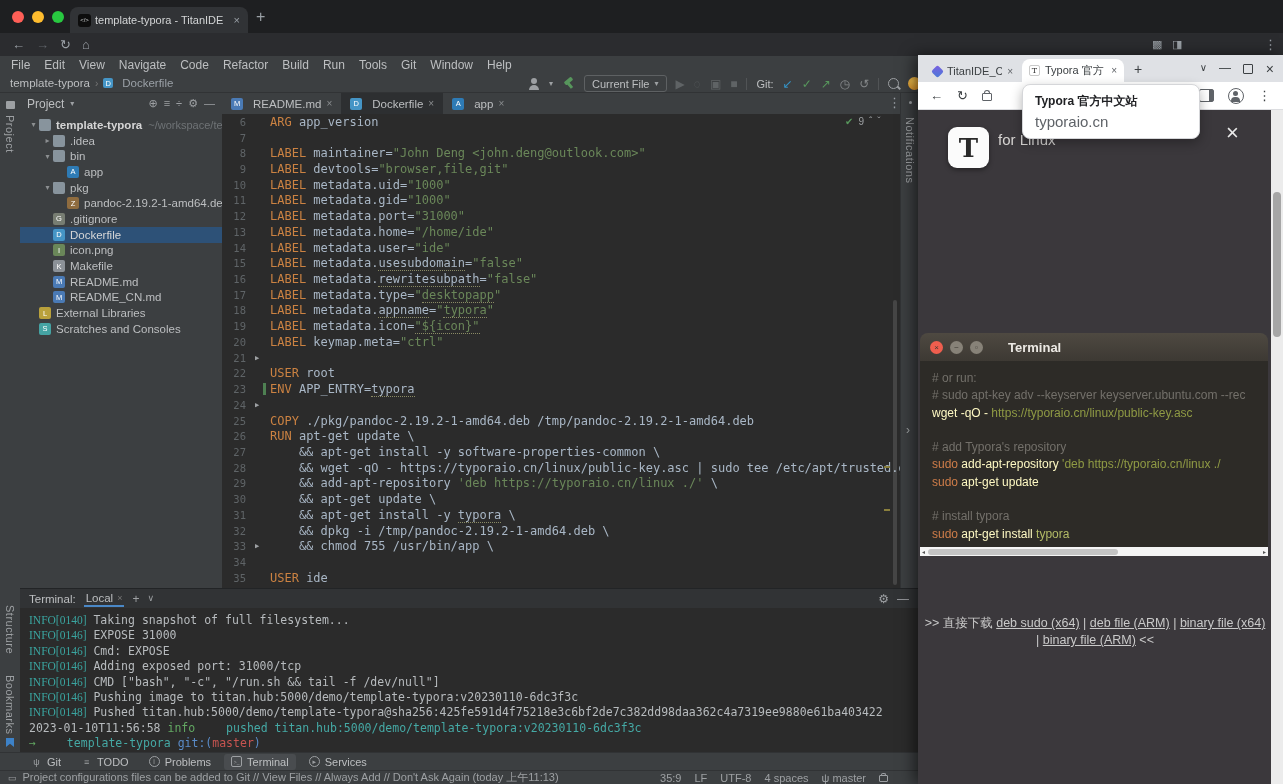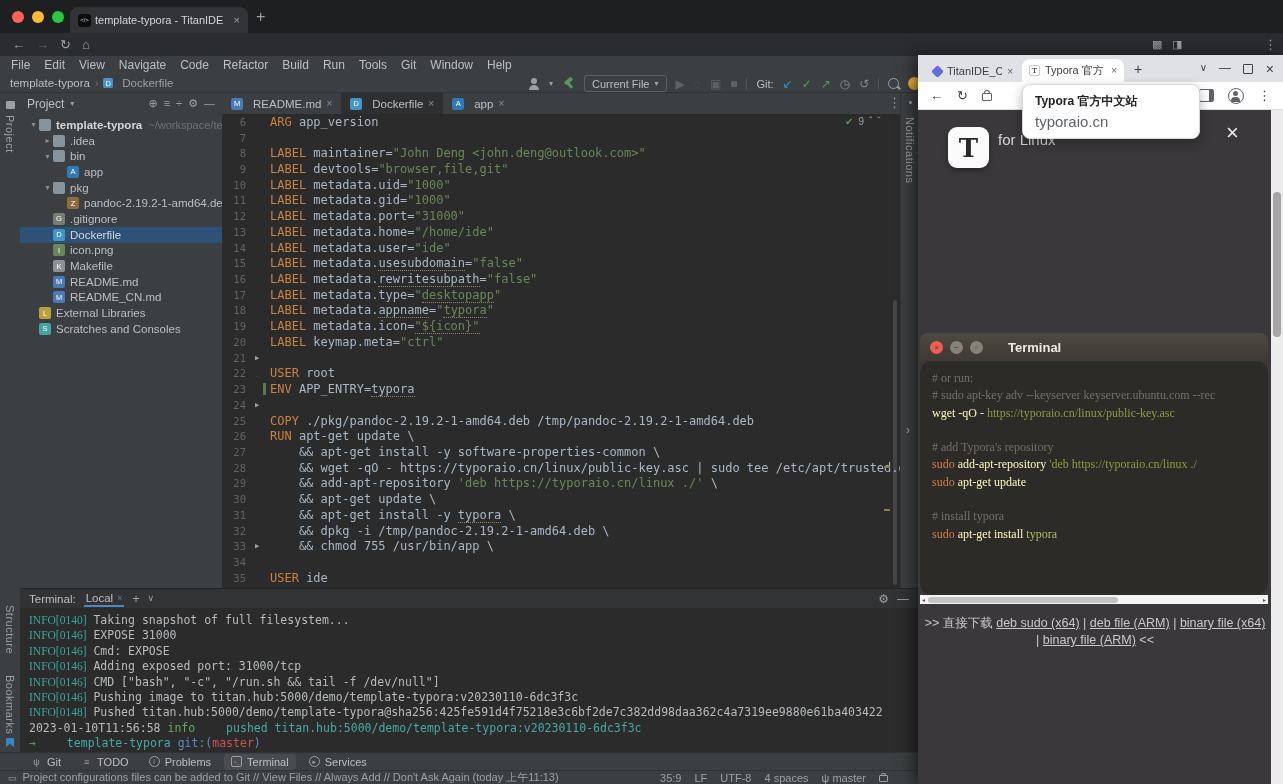--- a/index.html
+++ b/index.html
@@ -147,22 +147,22 @@
     box-shadow:0 2px 5px rgba(0,0,0,.4);}
   .forlinux{left:80px;top:21px;font-size:15px;color:#d6d4d2;}
   .pgclose{left:308px;top:12px;font-size:22px;color:#eaeaea;line-height:1;}
   .uterm{left:2px;top:223px;width:348px;}
   .uhead{height:28px;background:linear-gradient(#4e4941,#3d3933);border-radius:8px 8px 0 0;
     display:flex;align-items:center;gap:7px;padding:0 10px;box-sizing:border-box;}
   .ub{width:13px;height:13px;border-radius:50%;display:flex;align-items:center;justify-content:center;
     font-size:8px;color:#3f3b35;flex:none;}
   .ub1{background:#ef5e4e;}.ub2{background:#878278;}.ub3{background:#878278;}
   .utitle{margin-left:18px;font-size:13px;font-weight:bold;color:#ece9e4;}
-  .ubody{height:234px;background:#2d2b27;padding:9px 12px;box-sizing:border-box;overflow:hidden;
-    font-family:Liberation Serif, serif;font-size:12px;line-height:17.3px;white-space:pre;border-radius:12px;}
+  .ubody{height:186px;background:#2d2b27;padding:9px 12px;box-sizing:border-box;overflow:hidden;
+    font-family:Liberation Sans, sans-serif;font-size:12px;line-height:17.3px;white-space:pre;}
   .tk.rc{color:#73706a;}.tk.rw{color:#fef9c3;}.tk.rg{color:#8f9a44;}.tk.ro{color:#cf7d49;}.tk.ry{color:#b3bb66;}
   .uscroll{height:9px;background:#f4f4f4;position:relative;}
   .uthumb{position:absolute;left:8px;top:1.5px;width:190px;height:6px;background:#c4c4c4;border-radius:3px;}
   .uarrow{position:absolute;top:1px;font-size:6px;color:#555;}
   .dlinks{left:4px;top:505px;width:346px;text-align:center;font-size:12.5px;color:#c9c9c9;line-height:17px;}
   .dlinks a{color:#c9c9c9;text-decoration:underline;}
   .w2scroll{left:353px;top:0;width:12px;height:674px;background:#ececec;}
   .w2thumb{position:absolute;left:2px;top:82px;width:8px;height:145px;background:#a6a6a6;border-radius:4px;}
 </style>
 </head>

